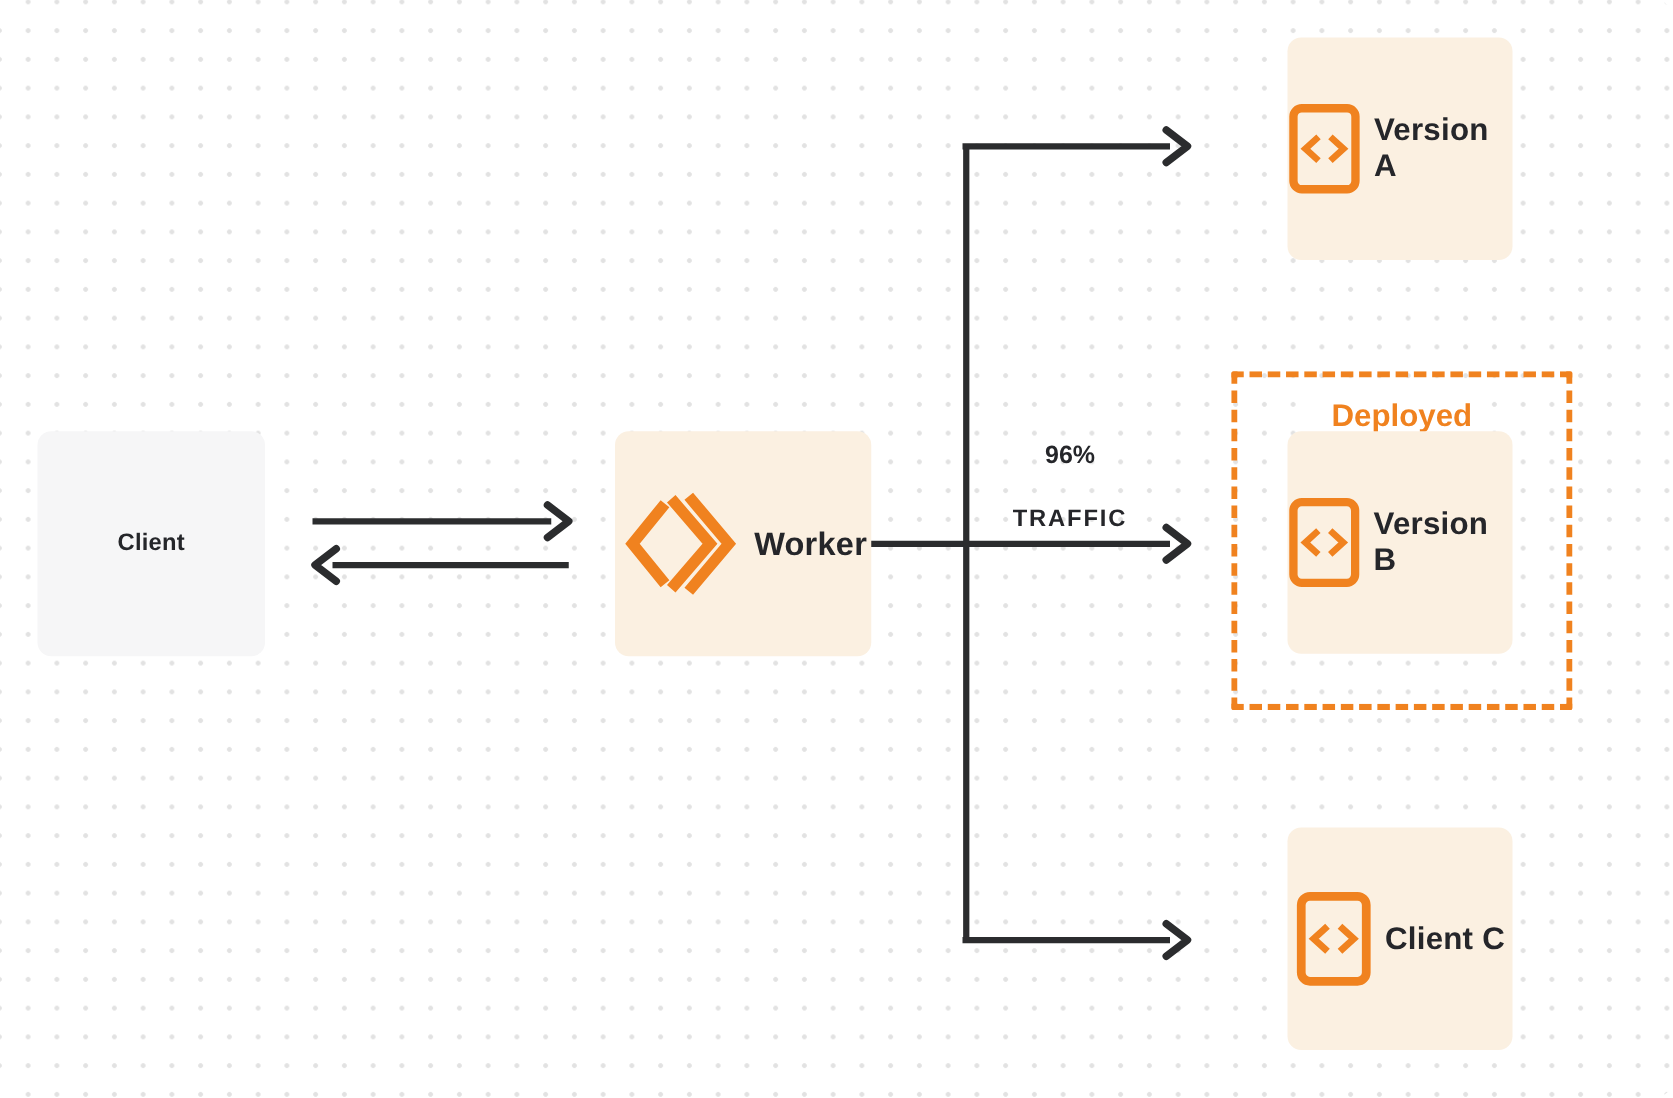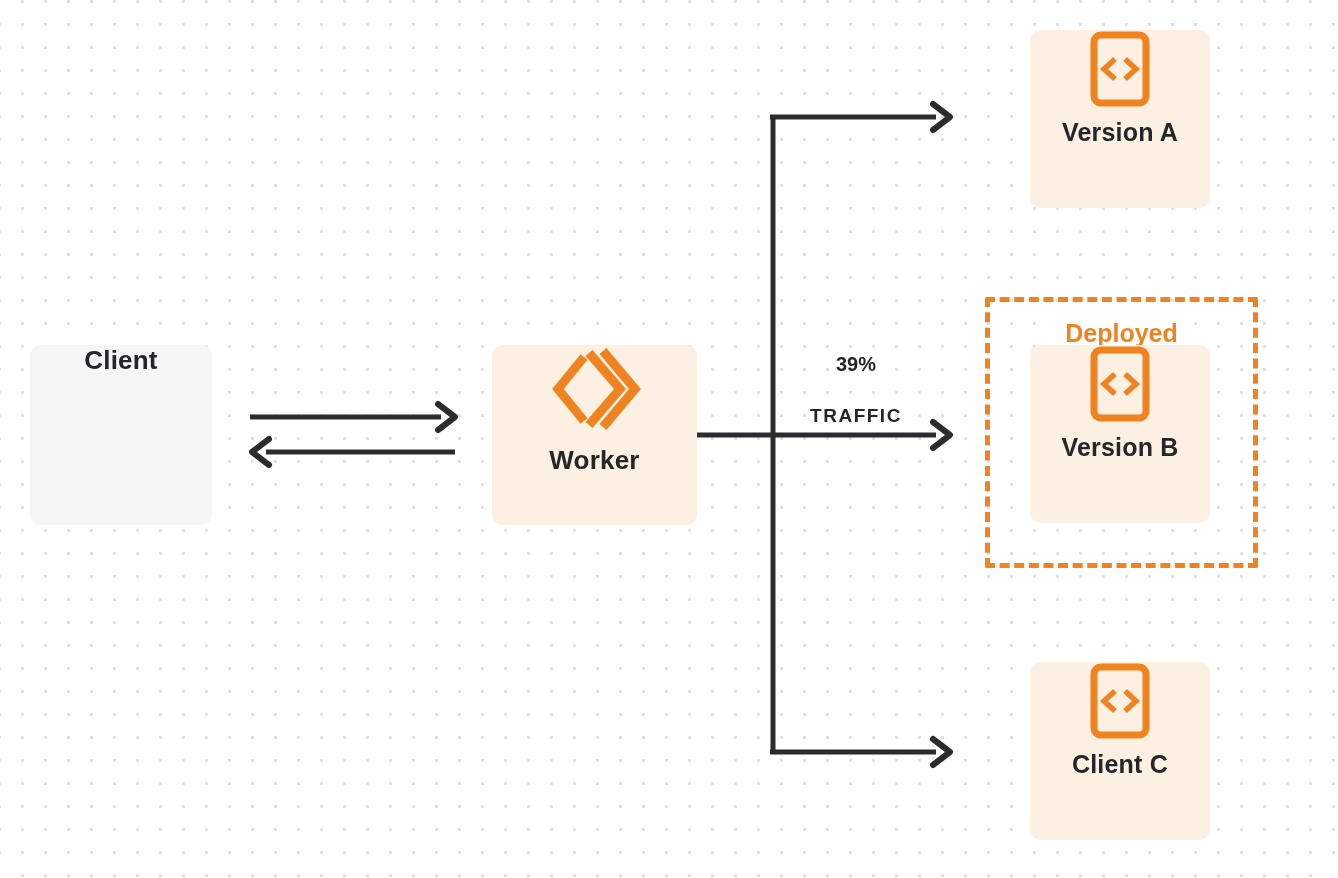--- a/index.html
+++ b/index.html
@@ -22,32 +22,32 @@
     background-size:23px 23px;
     background-position:11px 13px;
     border-radius:14px;
     overflow:hidden;
   }
   .connectors{position:absolute;inset:0;width:1338px;height:878px;z-index:1;}
   .shaft{stroke:var(--arrow);stroke-width:5;fill:none;stroke-linecap:butt;}
   .head{stroke:var(--arrow);stroke-width:6;fill:none;stroke-linecap:round;stroke-linejoin:round;}
   .node{
     position:absolute;z-index:2;
-    display:flex;flex-direction:column;align-items:center;
+    display:flex;flex-direction:row;align-items:center;justify-content:center;
     border-radius:11px;
   }
   .node .label{
     font-weight:700;color:var(--ink);
     font-size:25px;letter-spacing:.2px;
   }
   .client-node{
     left:30px;top:345px;width:182px;height:180px;
     background:var(--client-fill);
   }
-  .client-node .label{font-size:26px;}
+  .client-node .label{font-size:19px;}
   .worker-node{
     left:492px;top:345px;width:205px;height:180px;
     background:var(--cream-fill);gap:12px;
   }
   .worker-node .label{font-size:26px;}
   .version-node{
     width:180px;height:178px;background:var(--cream-fill);gap:10px;
   }
   .version-a{left:1030px;top:30px;}
   .version-b{left:1030px;top:345px;}
@@ -107,21 +107,21 @@
       <line class="shaft" x1="770" y1="752" x2="936" y2="752"></line>
       <polyline class="head" points="933,739 950,752 933,765"></polyline>
     </g>
   </svg>
 
   <div class="deployed-box">
     <div class="deployed-label">Deployed</div>
   </div>
 
   <div class="traffic-label">
-    <div class="l1">39%</div>
+    <div class="l1">96%</div>
     <div class="l2">TRAFFIC</div>
   </div>
 
   <div class="node client-node">
     <div class="label">Client</div>
   </div>
 
   <div class="node worker-node">
     <svg class="worker-icon" width="96" height="88" viewBox="0 0 96 88" xmlns="http://www.w3.org/2000/svg">
       <path d="M37,12 L11,44 L37,76"></path>

